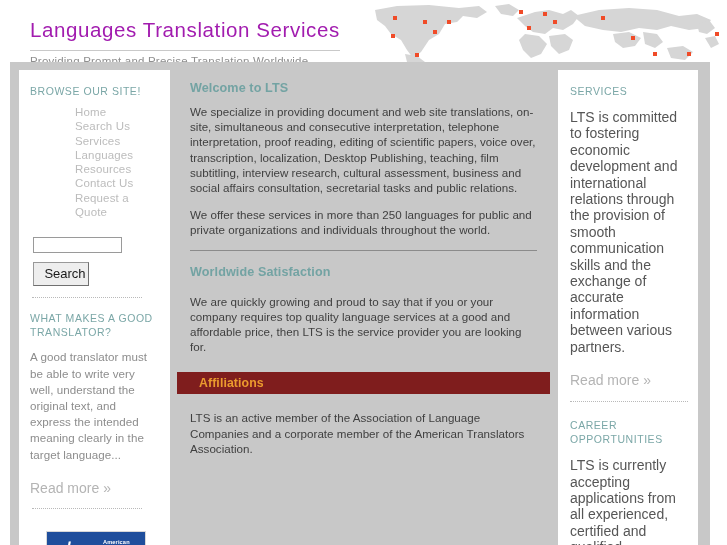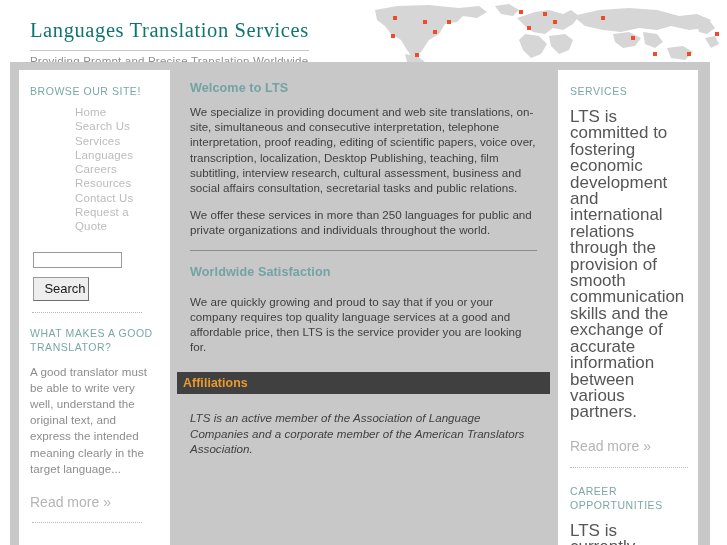--- a/index.html
+++ b/index.html
@@ -41,28 +41,27 @@
     z-index: 3;
   }
   .brand {
     position: absolute;
     left: 30px; top: 18px;
     z-index: 4;
   }
   .brand-title {
     font-size: 20.5px;
     letter-spacing: 0.6px;
-    color: #0f766e;
+    color: #a21caf;
     font-weight: normal;
     line-height: 24px;
     white-space: nowrap;
     padding-bottom: 8px;
     border-bottom: 1px solid #c9c9c9;
     display: inline-block;
-    font-family: Liberation Serif, serif;
   }
   .brand-tagline {
     font-size: 11.5px;
     color: #8f8f8f;
     line-height: 16px;
     letter-spacing: 0.2px;
     margin-top: 2px;
     white-space: nowrap;
   }
 
@@ -245,45 +244,45 @@
   }
   .globe-text {
     color: #3f3f3f;
     font-size: 11.6px;
     line-height: 15.4px;
     margin: 0;
   }
   .band {
     margin: 0 -13px;
     height: 22px;
-    background: #404040;
+    background: #7f1d1d;
     display: flex;
     align-items: center;
-    padding-left: 6px;
+    padding-left: 22px;
   }
   .band-title {
     color: #eb9a2e;
     font-size: 12.3px;
     font-weight: bold;
     letter-spacing: 0.1px;
     line-height: 16px;
   }
-  .band-body { margin-top: 16px; font-style: italic; }
+  .band-body { margin-top: 16px; }
 
   
   .col-right {
     width: 140px;
     margin-left: 8px;
     min-height: 475px;
     background: #ffffff;
     padding: 14px 12px 0 12px;
   }
   .right-body {
     color: #565656;
-    font-size: 17px;
+    font-size: 14px;
     line-height: 16.4px;
     margin: 11px 0 0 0;
   }
   .right-dotted {
     margin: 12px 0 0 0;
     height: 1px;
     border-top: 1px dotted #b9b9b9;
     width: 118px;
   }
   .right-block { margin-top: 16px; }
@@ -349,23 +348,20 @@
           <li>
               <a href="#">Search Us</a>
             </li>
           <li>
               <a href="#">Services</a>
             </li>
           <li>
               <a href="#">Languages</a>
             </li>
           <li>
-              <a href="#">Careers</a>
-            </li>
-          <li>
               <a href="#">Resources</a>
             </li>
           <li>
               <a href="#">Contact Us</a>
             </li>
           <li>
               <a href="#">Request a Quote</a>
             </li>
         </ul>
 

